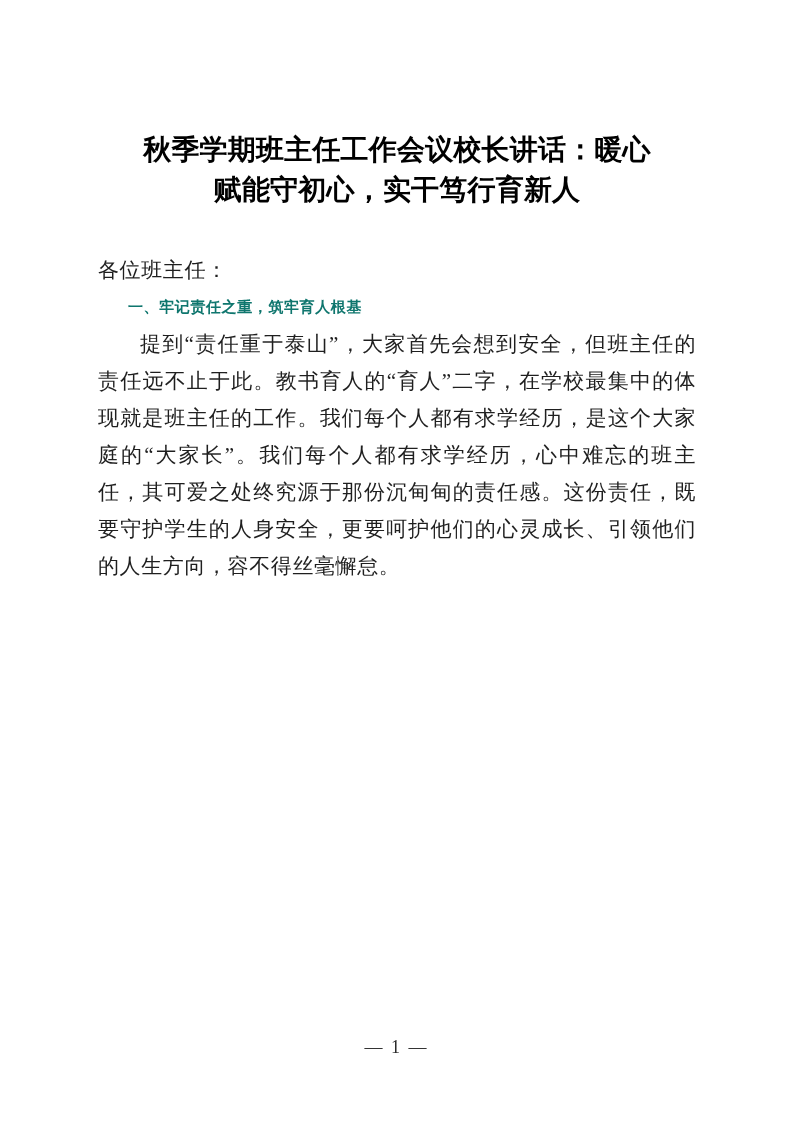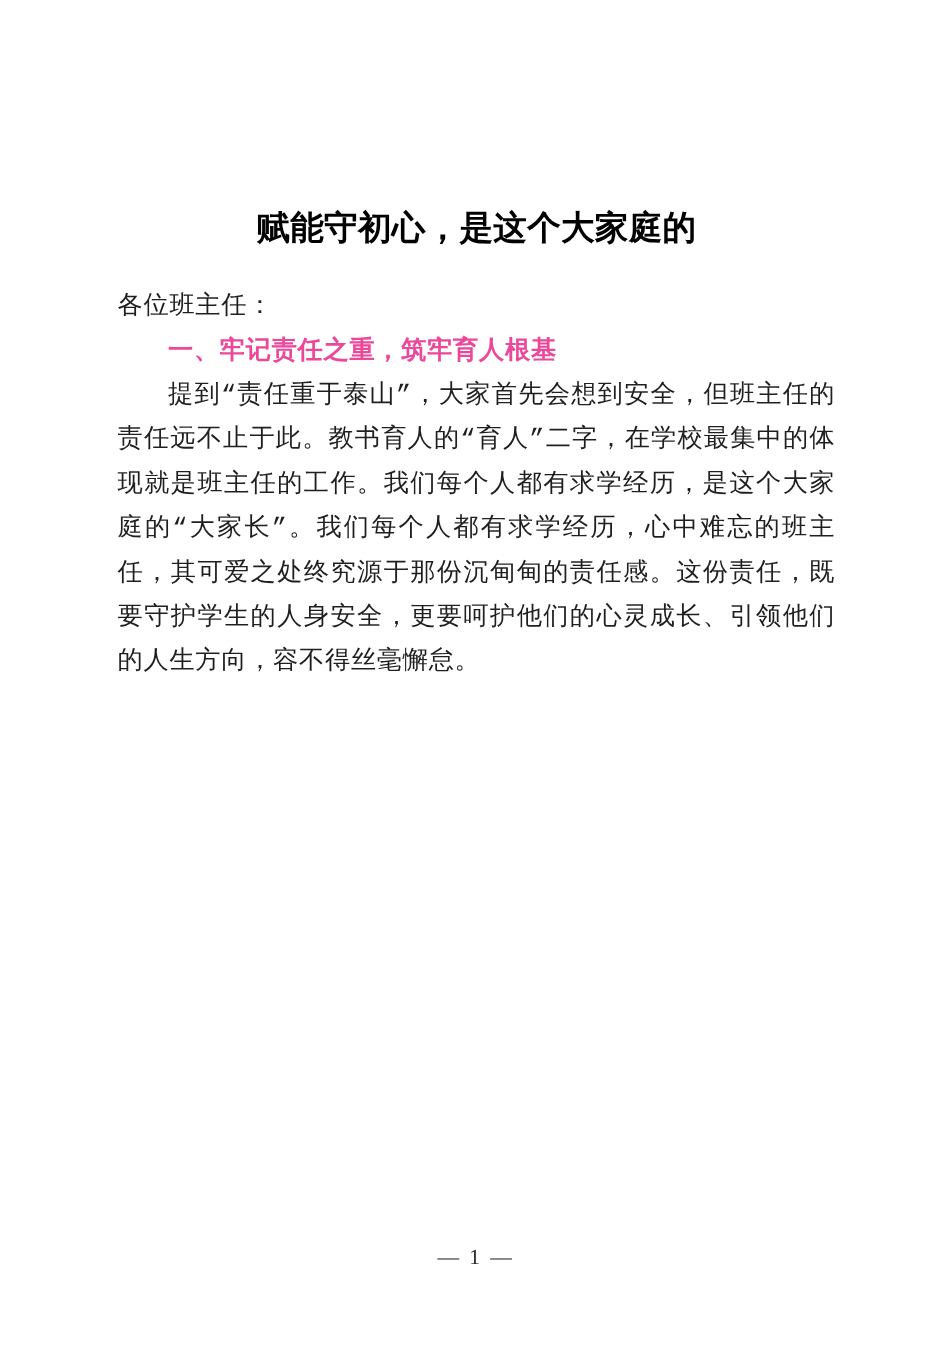--- a/index.html
+++ b/index.html
@@ -42,47 +42,46 @@
     line-height: 40px;
     text-align: center;
     letter-spacing: 0.2px;
     color: #000000;
     margin: 0;
     padding: 0 4px;
   }
 
   
   .body-block {
-    margin-top: 28px;
-    font-family: Liberation Mono, monospace;
+    margin-top: 42px;
   }
 
   p.para {
     margin: 0;
     font-size: 21px;
     line-height: 37px;
     text-align: justify;
     text-justify: inter-ideograph;
     text-align-last: left;
     letter-spacing: 0.6px;
     color: #1f1f1f;
   }
 
   p.indent {
     text-indent: 2em;
   }
 
   p.heading {
     margin: 0;
-    font-size: 21px;
+    font-size: 15px;
     line-height: 37px;
     font-weight: bold;
     text-indent: 2em;
     letter-spacing: 0.6px;
-    color: #ec4899;
+    color: #0f766e;
   }
 
   
   .page-footer {
     position: absolute;
     left: 0;
     right: 0;
     top: 1036px;
     text-align: center;
     font-size: 18px;
@@ -93,22 +92,22 @@
   }
 </style>
 </head>
 <body>
 
 <div class="page">
 
   <div class="content">
 
     <h1 class="doc-title">
-      <br>
-      <span>赋能守初心，是这个大家庭的</span>
+      <span>秋季学期班主任工作会议校长讲话：暖心</span><br>
+      <span>赋能守初心，实干笃行育新人</span>
     </h1>
 
     <div class="body-block">
 
       <p class="para">各位班主任：</p>
 
 
 
       <p class="heading">一、牢记责任之重，筑牢育人根基</p>
 

